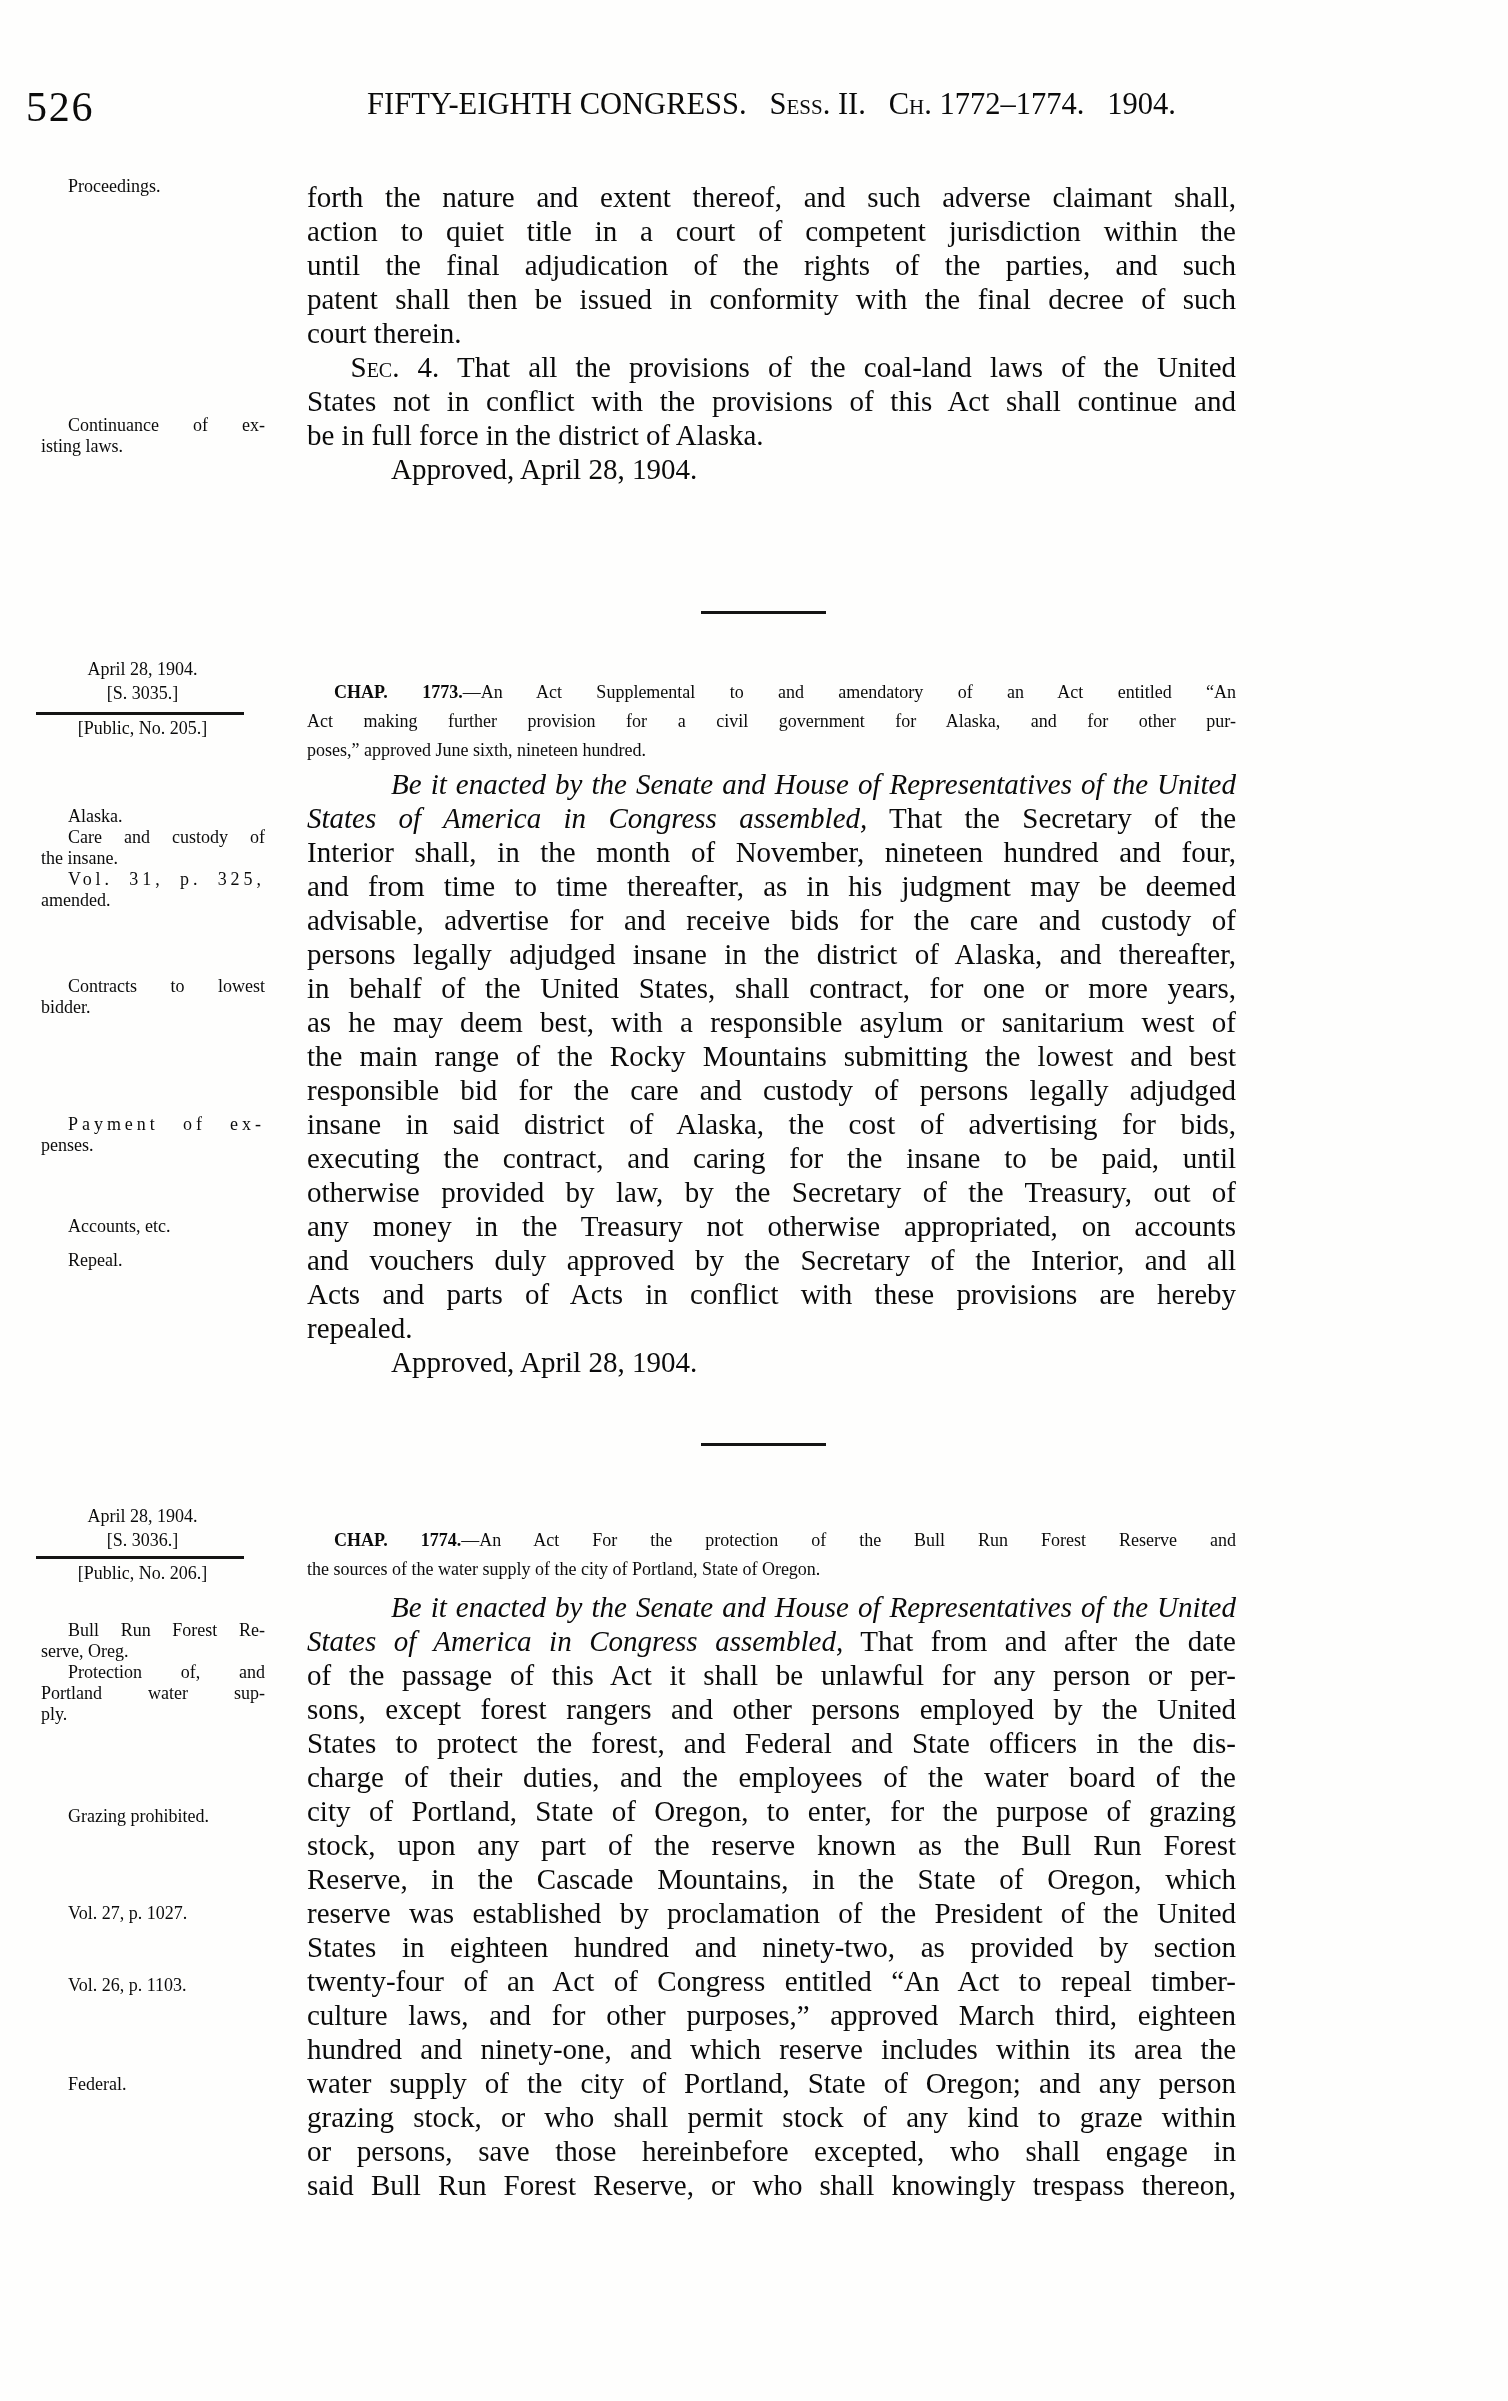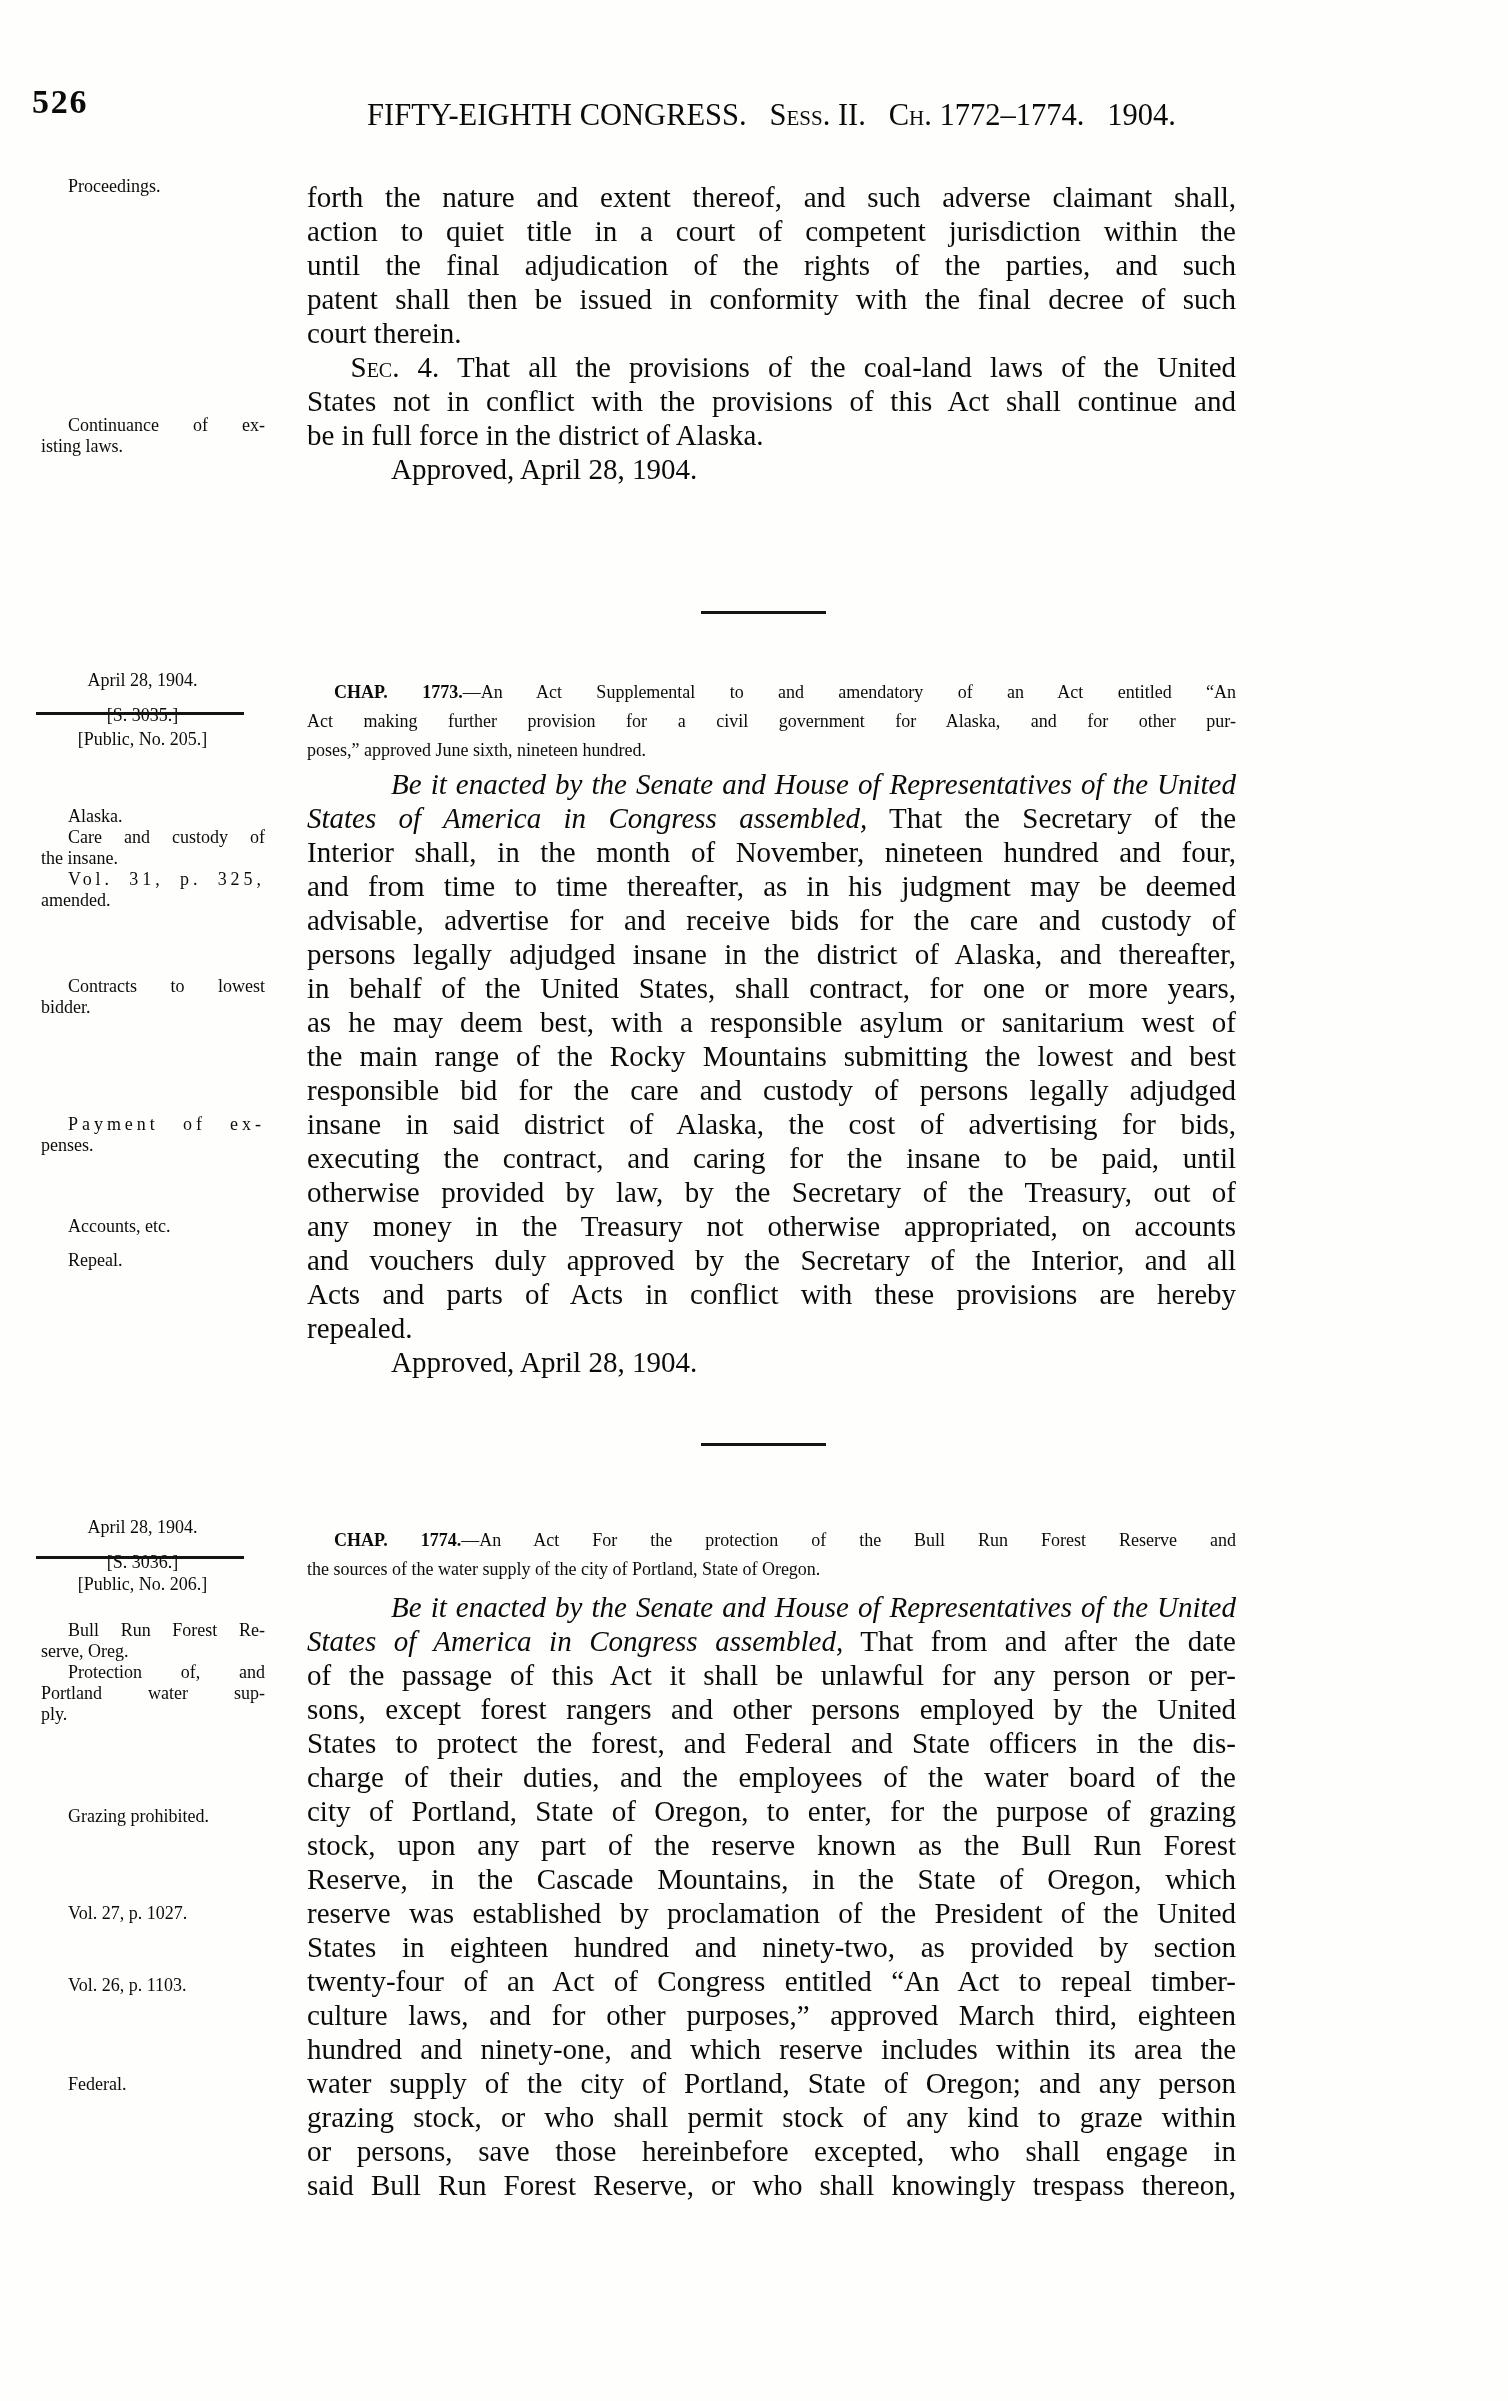--- a/index.html
+++ b/index.html
@@ -8,35 +8,35 @@
     width: 1509px;
     height: 2401px;
     background: #fefefd;
     font-family: "Liberation Serif", "DejaVu Serif", serif;
     color: #0b0b0b;
     overflow: hidden;
   }
   .abs { position: absolute; }
 
   
-  .page-number { left: 32px; top: 83px; font-size: 34px; font-weight: bold; letter-spacing: 1.7px; }
+  .page-number { left: 26px; top: 83px; font-size: 42px; font-weight: normal; letter-spacing: 1.7px; }
   .running-header { left: 307px; top: 86px; width: 929px; font-size: 30.5px; line-height: 37px; }
 
   
   .body-col { left: 307px; width: 929px; font-size: 29px; line-height: 34px; }
   .heading  { font-size: 18px; line-height: 29px; margin-top: 20px; }
 
   
   .margin-col { left: 41px; width: 224px; font-size: 18px; line-height: 21px; }
   .datebox    { left: 41px; width: 203px; font-size: 18px; line-height: 24px; }
 
   
   .tl { text-align: justify; text-align-last: justify; min-height: 1em; }
   .tl.end { text-align-last: left; }
-  .lines-center .tl { text-align: center; text-align-last: center; margin-top: 11px; }
+  .lines-center .tl { text-align: center; text-align-last: center; }
   .ind1 { text-indent: 1.5em; }
   .ind2 { text-indent: 2.9em; }
   .lsp  { letter-spacing: 0.22em; }
   .i  { font-style: italic; }
   .sc { font-variant: small-caps; }
   .b  { font-weight: bold; }
 
   .rule { position: absolute; height: 2.5px; background: #141414; }
 </style>
 </head>

